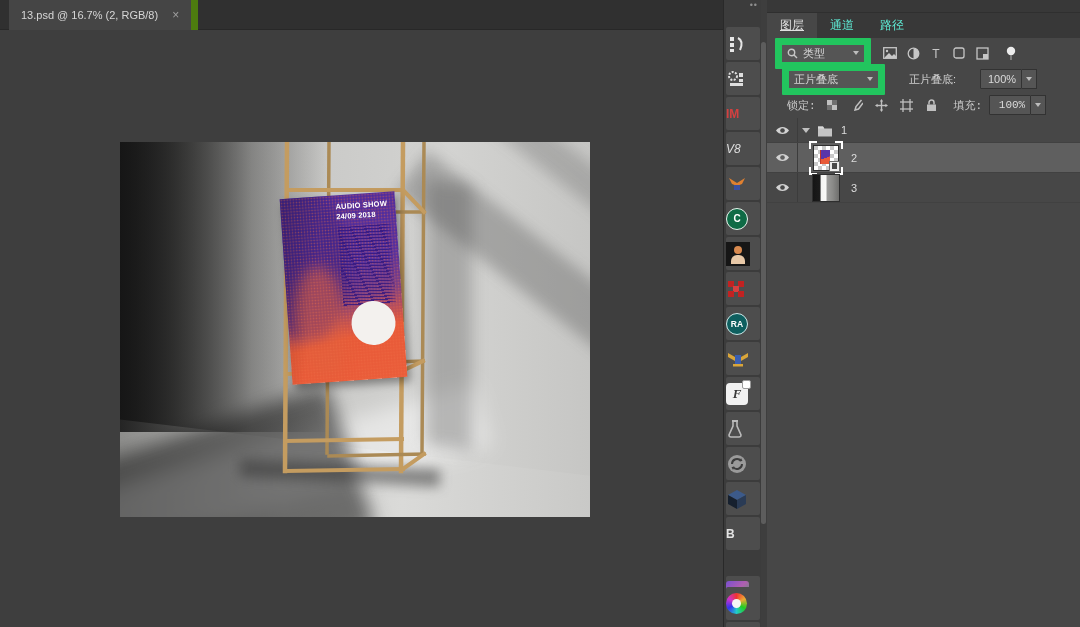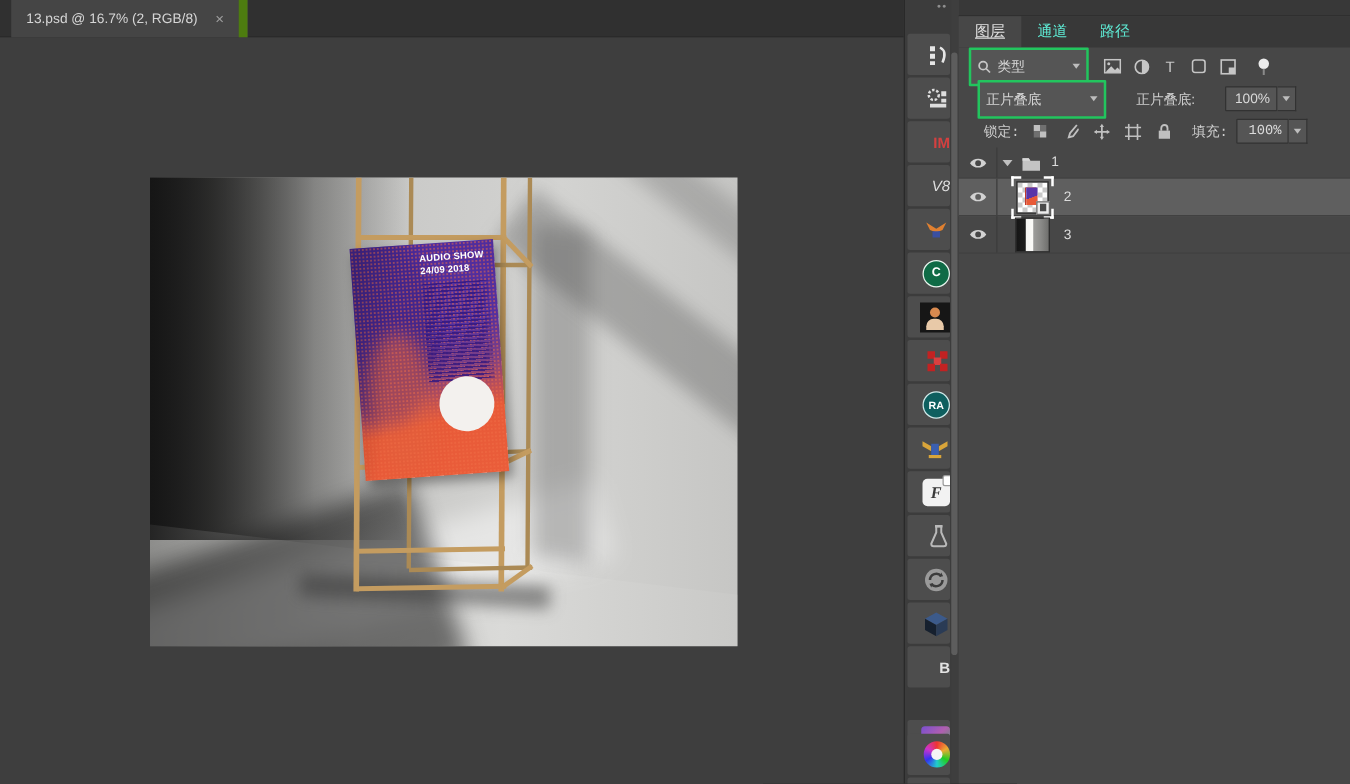--- a/index.html
+++ b/index.html
@@ -51,21 +51,21 @@
   .poster-lines { position:absolute; left:49%; top:17%; width:46%; height:43%;
                   background:repeating-linear-gradient(to bottom, rgba(52,24,128,.85) 0 1.2px, rgba(0,0,0,0) 1.2px 3.1px);
                   -webkit-mask-image:linear-gradient(90deg,#000 88%,rgba(0,0,0,.35)); }
   .poster-circle { position:absolute; left:55%; top:58%; width:44px; height:44px; border-radius:50%; background:#f3f1ee; }
   .poster-shade { position:absolute; inset:0; background:linear-gradient(100deg,rgba(0,0,0,.18),rgba(0,0,0,0) 30%); }
 
   
   .plugins { position:absolute; left:723px; top:0; width:38px; height:627px; background:#3c3c3c; border-left:1px solid #292929; }
   .dots { position:absolute; right:3px; top:0; color:#8f8f8f; font-size:9px; letter-spacing:1px; cursor:pointer; }
   .tile { position:absolute; left:2px; width:34px; height:33px; background:#4d4d4d; border-radius:2px;
-          display:flex; align-items:center; justify-content:flex-end; cursor:pointer; overflow:hidden; }
+          display:flex; align-items:center; justify-content:flex-start; cursor:pointer; overflow:hidden; }
   .tile .txt-red { color:#d34040; font-weight:bold; font-size:12px; }
   .tile .txt-white { color:#e4e4e4; font-weight:bold; font-size:12px; }
   .tile .txt-thin { color:#dedede; font-size:12px; font-weight:300; font-style:italic; }
   .mini-circle { width:22px; height:22px; border-radius:50%; display:flex; align-items:center; justify-content:center; }
   .c-green { background:#0f6b46; border:1.5px solid #e8f5ee; color:#fff; font-size:10px; font-weight:bold; }
   .c-teal { background:#0e5f5f; border:1.5px solid #cfe9e9; color:#fff; font-size:8.5px; font-weight:bold; }
   .portrait-sq { width:24px; height:24px; background:#161616; position:relative; }
   .portrait-sq .head { position:absolute; left:8px; top:4px; width:8px; height:8px; border-radius:50%; background:#d98a4f; }
   .portrait-sq .body { position:absolute; left:5px; top:13px; width:14px; height:9px; border-radius:6px 6px 0 0; background:#e8c9a8; }
   .f-sq { width:22px; height:22px; background:#f2f2f2; border-radius:4px; position:relative;
@@ -84,21 +84,21 @@
 
   
   .panel { position:absolute; left:767px; top:0; width:313px; height:627px; background:#474747; }
   .panel-chrome { position:absolute; left:0; top:0; width:100%; height:13px; background:#383838; border-bottom:1px solid #2f2f2f; }
   .tabbar { position:absolute; left:0; top:13px; width:100%; height:25px; background:#383838; display:flex; }
   .ptab { height:25px; line-height:25px; padding:0 13px; font-size:12px; color:#5eead4; cursor:pointer; }
   .ptab.active { background:#474747; color:#e0e0e0;text-decoration:underline; }
 
   .row { position:absolute; left:0; width:100%; display:flex; align-items:center; }
   .filter-row { top:42px; height:22px; padding-left:8px; gap:10px; }
-  .combo { height:31px; background:#555555; border:2px solid #22c55e; border-radius:1px; display:flex; align-items:center;
+  .combo { height:31px; background:#555555; border:7px solid #22c55e; border-radius:1px; display:flex; align-items:center;
            gap:5px; padding:0 5px; cursor:pointer; }
   .combo .lbl { font-size:11px; color:#d6d6d6; }
   .tri { width:0; height:0; border-left:3.5px solid transparent; border-right:3.5px solid transparent; border-top:4.5px solid #bdbdbd; }
   .icon-btn { display:flex; align-items:center; justify-content:center; width:18px; height:18px; cursor:pointer; }
   .field { height:20px; min-width:42px; background:#555555; border:1px solid #323232; border-radius:1px;
            display:flex; align-items:center; justify-content:flex-end; padding:0 5px; font-size:11px; color:#dadada; cursor:text; }
   .chev-btn { width:15px; height:20px; background:#555555; border:1px solid #323232; border-left:none;
               display:flex; align-items:center; justify-content:center; cursor:pointer; }
   .plabel { font-size:11px; color:#cfcfcf; white-space:nowrap; }
   .blend-row { top:68px; height:22px; padding-left:1px; gap:24px;margin-left:14px; }

